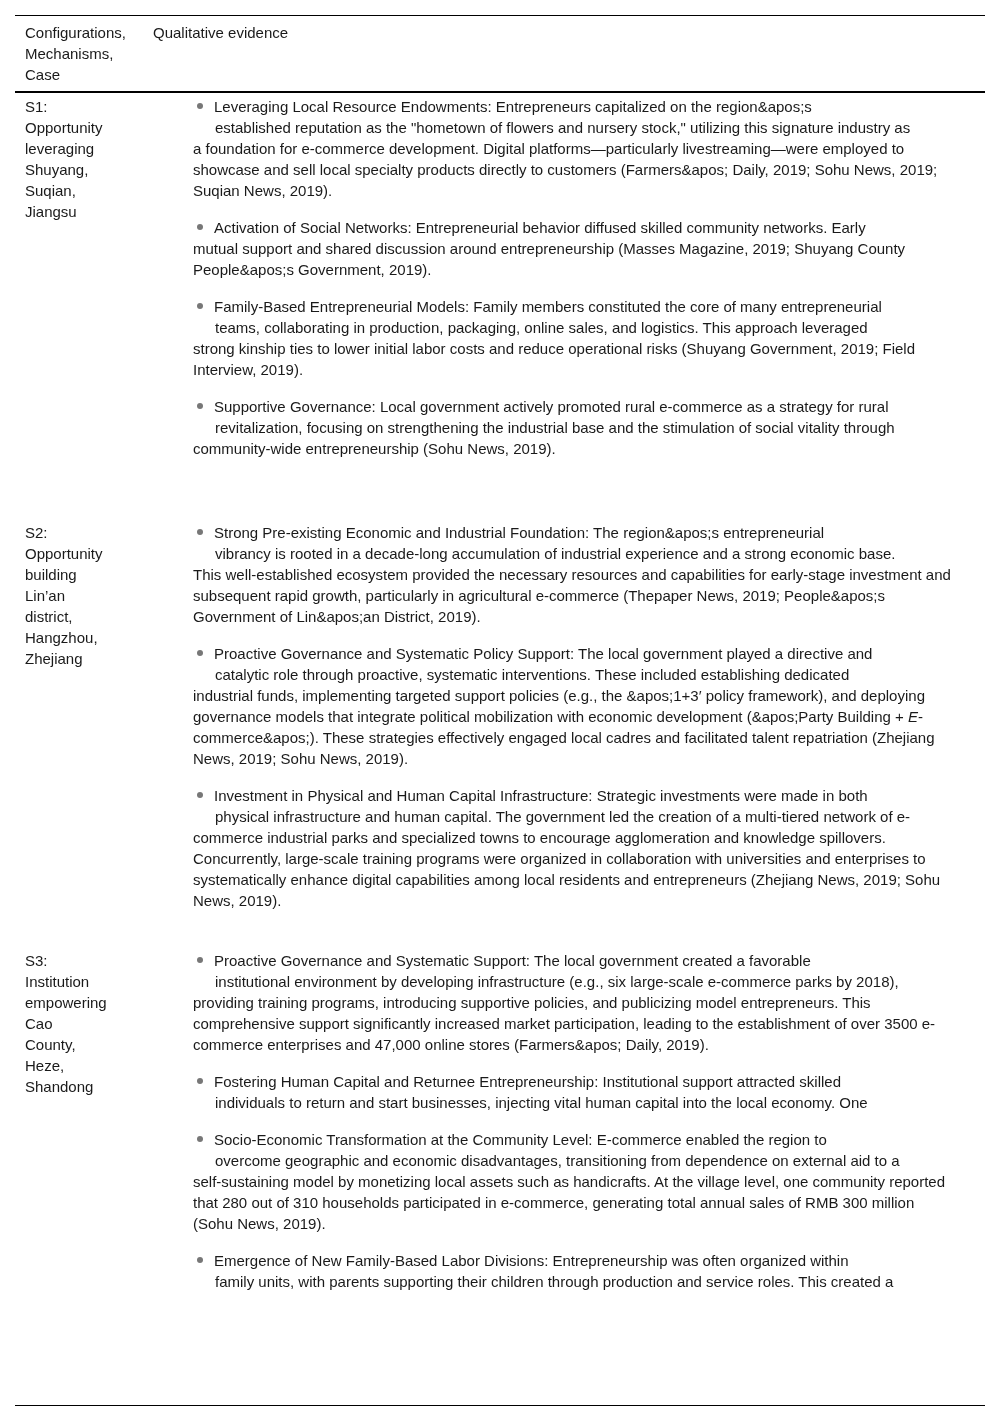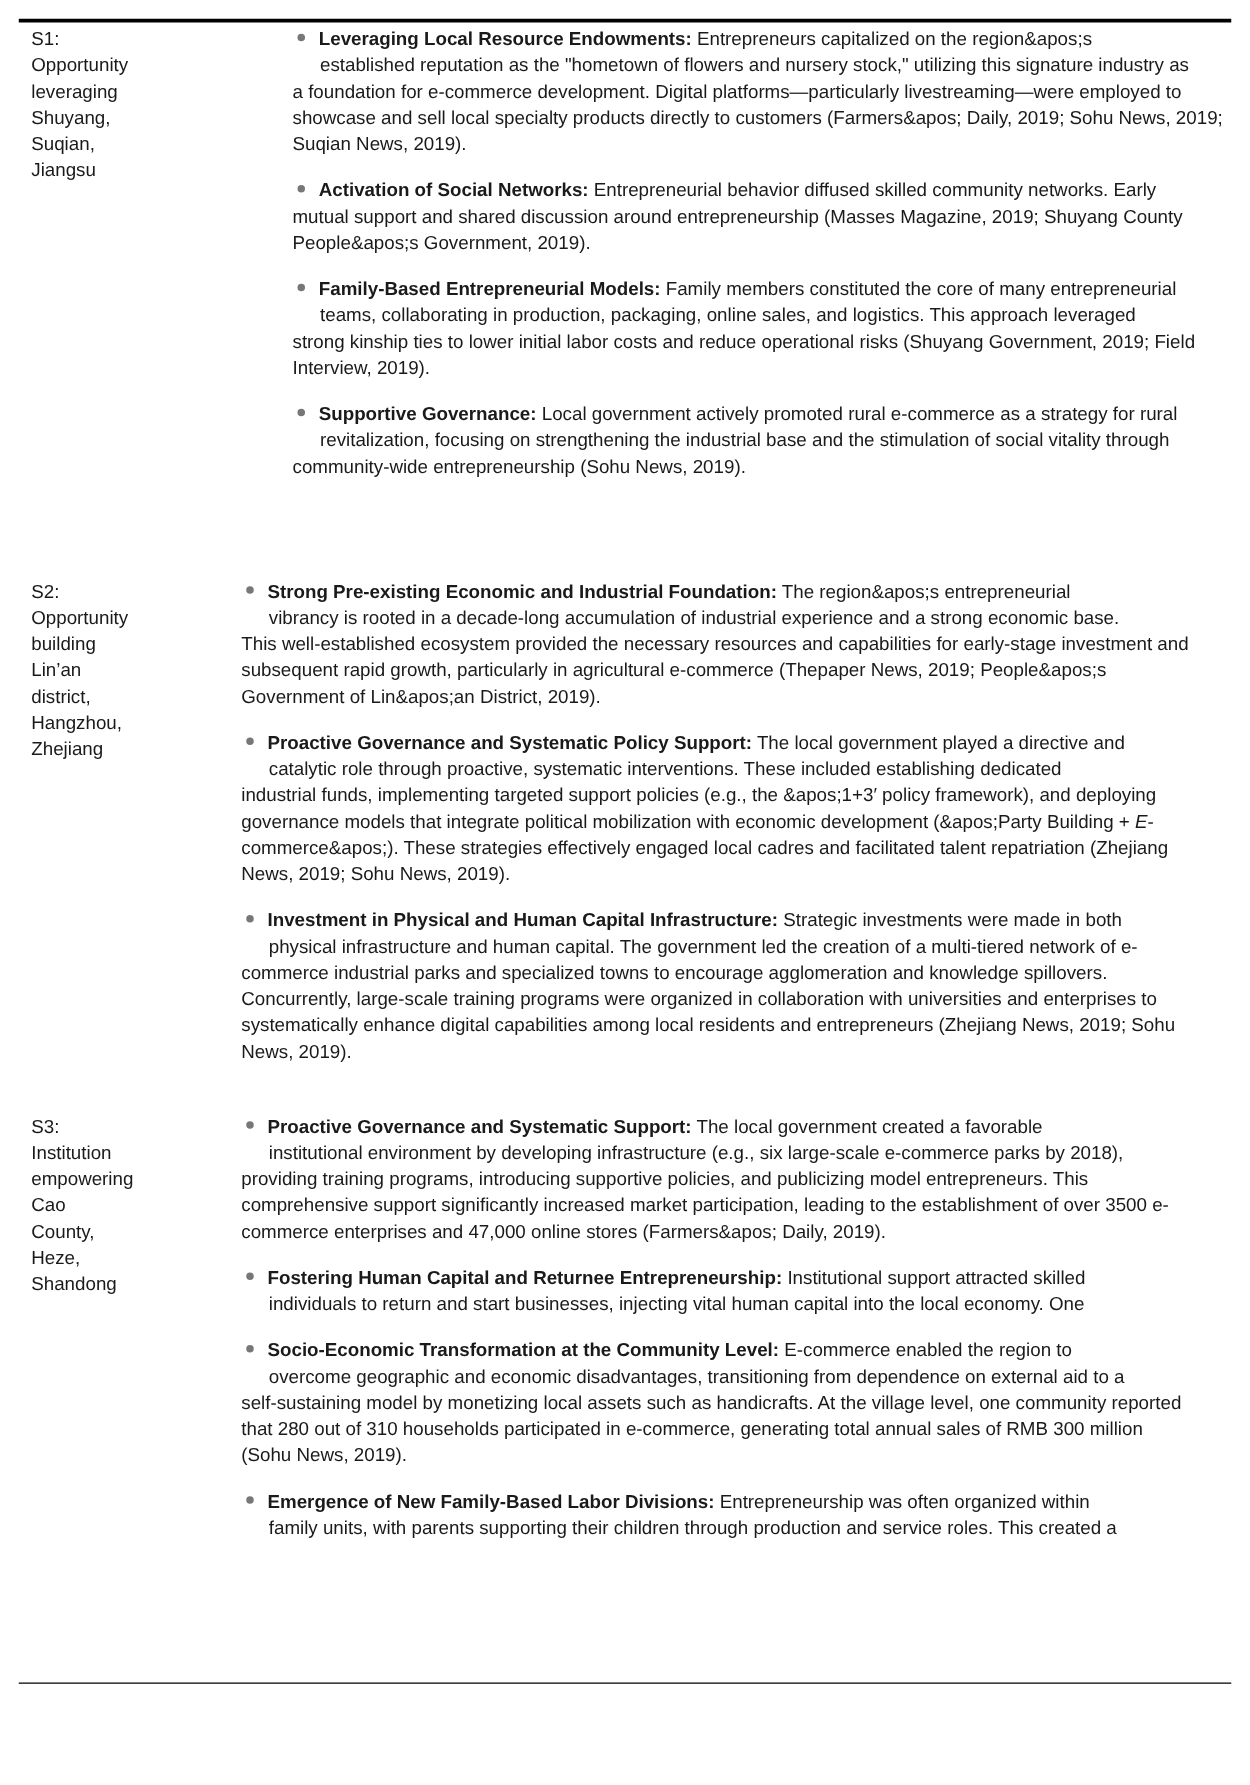--- a/index.html
+++ b/index.html
@@ -49,35 +49,43 @@
       display: inline-block;
       width: 6px; height: 6px;
       border-radius: 50%;
       background: #777;
       margin-left: 4px;
       margin-right: 11px;
       vertical-align: middle;
       position: relative;
       top: -2px;
     }
-    .lead { font-weight: bold; text-align: center; }
+    .lead { font-weight: normal; text-align: center; }
     .indent { padding-left: 22px; display: block; }
-    .row-s1 { height: 426px; gap: 41px; }
-    .row-s2 { height: 428px; margin-top: 16px; }
+    .row-s1 { height: 426px; }
+    .row-s2 { height: 428px; }
     .row-s3 { height: 458px; }
     .rule-bottom {
       border-top: 1px solid #000;
       height: 0;
     }
   </style>
 </head>
 <body>
 
 <div class="table">
   <div class="rule-top"></div>
+  <div class="header">
+    <div class="h-col1">
+      <div>Configurations,</div>
+      <div>Mechanisms,</div>
+      <div>Case</div>
+    </div>
+    <div class="h-col2">Qualitative evidence</div>
+  </div>
   <div class="rule-mid"></div>
 
   <div class="row row-s1">
     <div class="case-col">
       <div>S1:</div>
       <div>Opportunity</div>
       <div>leveraging</div>
       <div>Shuyang,</div>
       <div>Suqian,</div>
       <div>Jiangsu</div>

